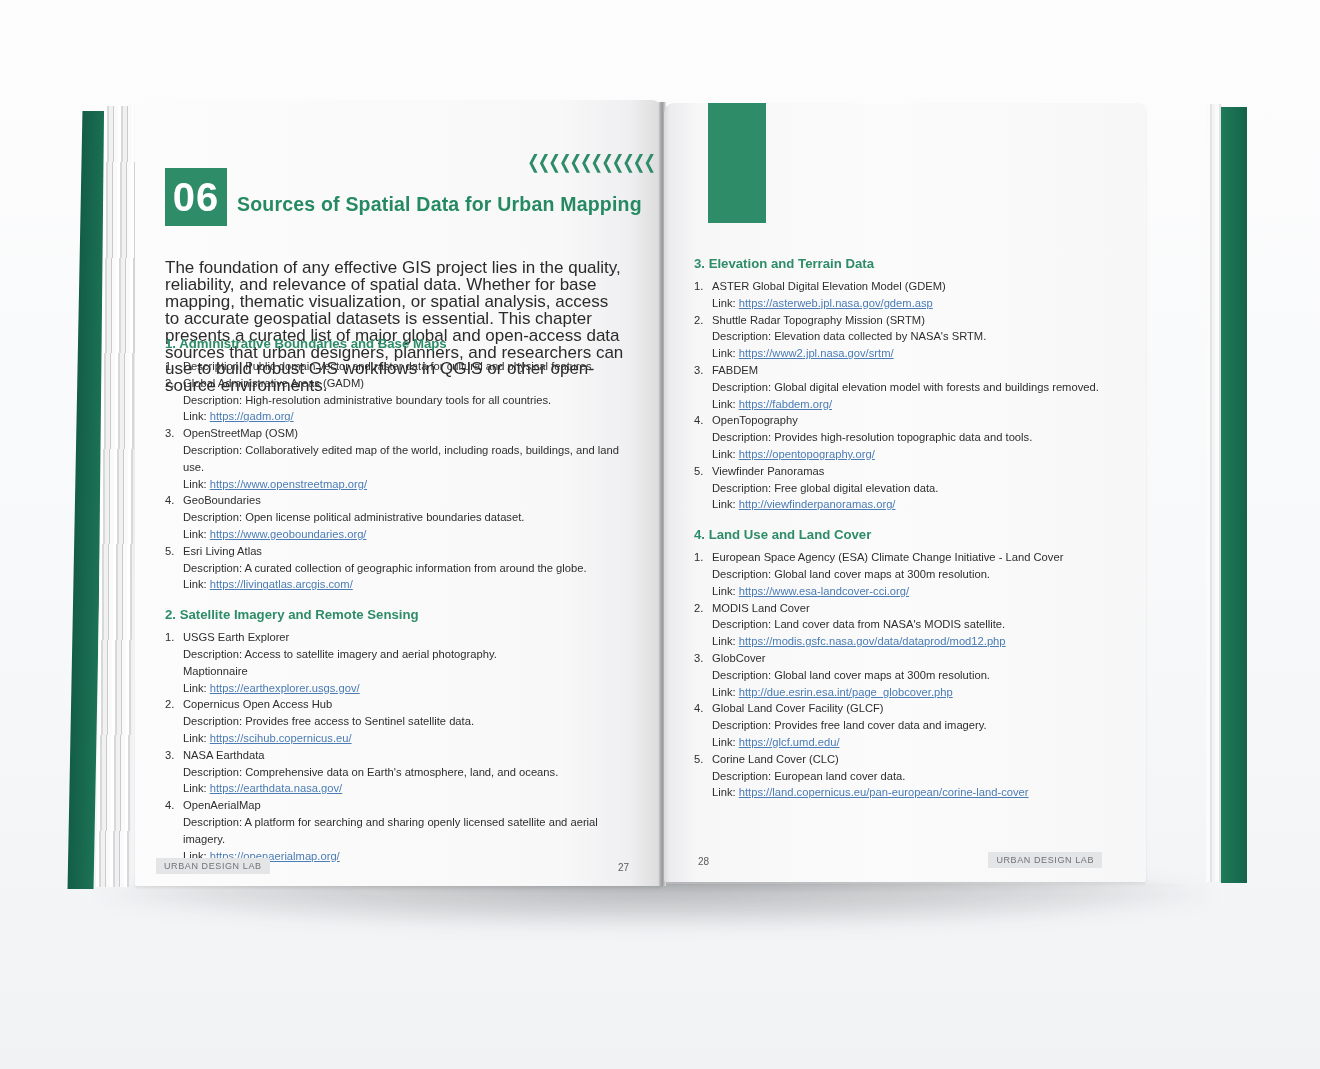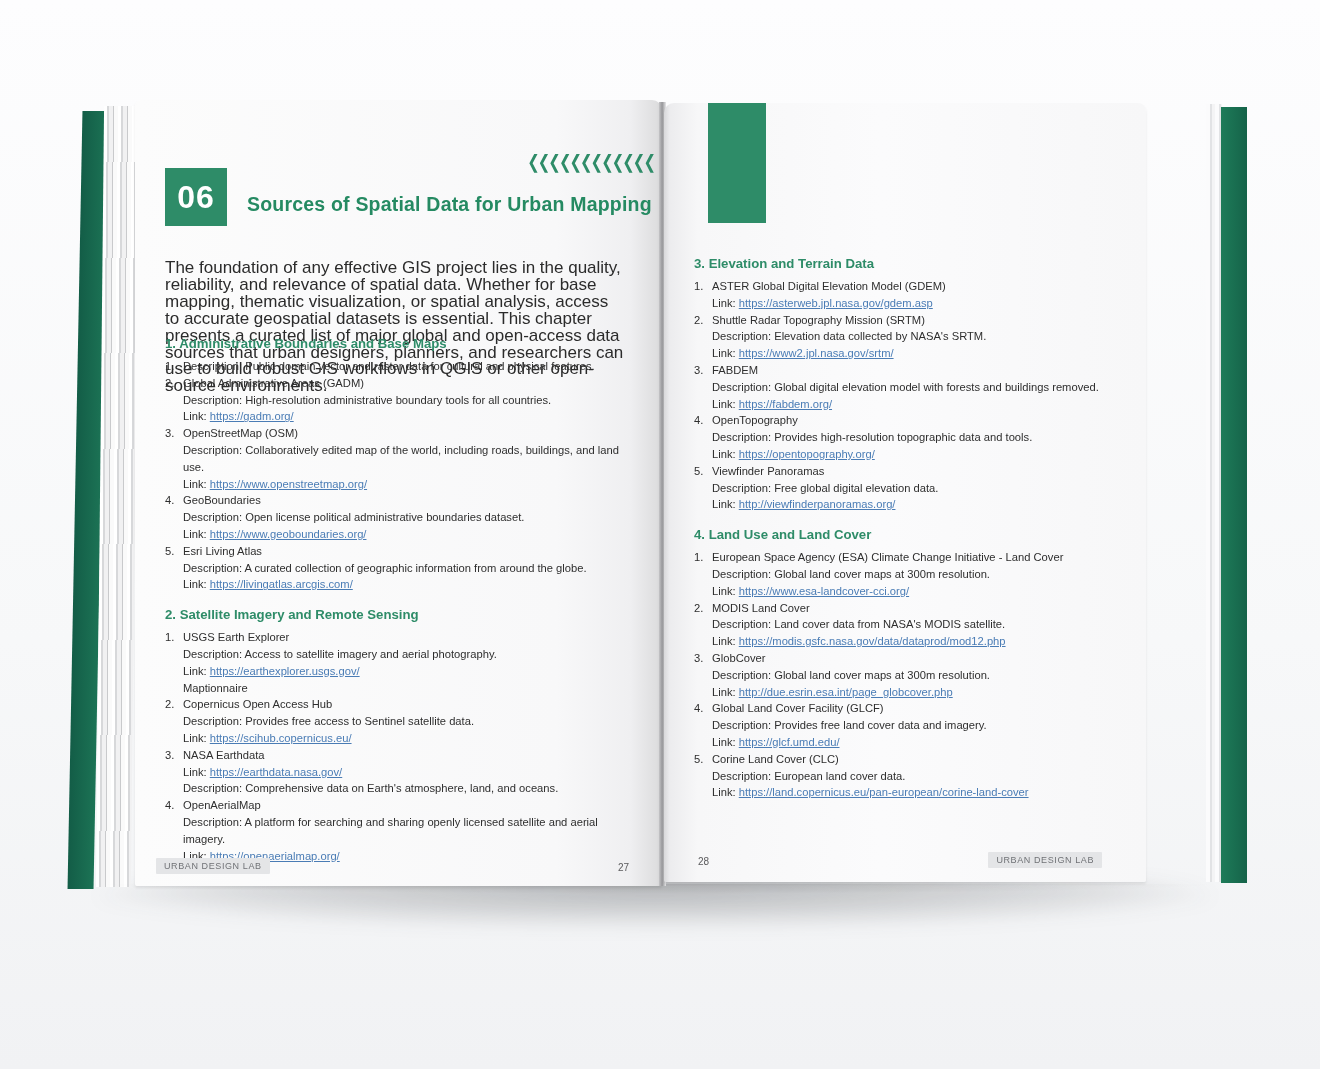--- a/index.html
+++ b/index.html
@@ -36,22 +36,22 @@
     left:664px;top:103px;width:482px;height:779px;
     background:linear-gradient(to right,#d8d8da 0%,#ececee 1.2%,#f7f7f8 7%,#fbfbfc 45%,#f7f7f8 100%);
     border-radius:10px 8px 2px 2px;
     box-shadow:0 2px 3px rgba(0,0,0,.08);
   }
   .spine{position:absolute;left:659px;top:102px;width:7px;height:784px;
     background:linear-gradient(to right,#c6c6c8,#97979a 45%,#b9b9bb 70%,#e6e6e8);}
   
   .chapter-row{position:absolute;left:30px;top:68px;display:flex;align-items:flex-end;}
   .chapter-num-box{width:62px;height:58px;background:#2e8c68;display:flex;align-items:center;justify-content:center;}
-  .chapter-num{color:#ffffff;font-size:32px;font-weight:bold;letter-spacing:1px;line-height:1;}
-  .chapter-title{color:#258a62;font-size:19.5px;font-weight:bold;margin-left:20px;margin-bottom:10px;letter-spacing:.2px;}
+  .chapter-num{color:#ffffff;font-size:40px;font-weight:bold;letter-spacing:1px;line-height:1;}
+  .chapter-title{color:#258a62;font-size:19.5px;font-weight:bold;margin-left:10px;margin-bottom:10px;letter-spacing:.2px;}
   .chevrons{position:absolute;right:8px;top:53px;color:#2e8c68;font-size:15px;font-weight:bold;
     letter-spacing:-2px;transform:scaleY(1.25);}
   .intro{position:absolute;left:30px;top:160px;width:462px;font-size:17px;line-height:16.9px;color:#2b2b2b;}
   .content-col{position:absolute;left:30px;right:26px;}
   .col-left{top:236px;}
   .col-right{top:153px;}
   .sec-heading{color:#2e8c68;font-size:13.2px;font-weight:bold;margin:0 0 7px 0;}
   .sec{margin-bottom:14px;}
   .item{display:flex;font-size:11.2px;color:#2e2e2e;line-height:16.8px;}
   .item-num{width:18px;flex:none;}
@@ -135,38 +135,38 @@
           </div>
         </div>
       </div>
       <div class="sec">
         <div class="sec-heading">2. Satellite Imagery and Remote Sensing</div>
         <div class="item">
           <div class="item-num">1.</div>
           <div class="item-body">
             <div class="item-name">USGS Earth Explorer</div>
             <div class="item-line">Description: Access to satellite imagery and aerial photography.</div>
+            <div class="item-line">Maptionnaire</div>
             <div class="item-line link-line"><span class="link-label">Link:</span> <a class="url">https://earthexplorer.usgs.gov/</a></div>
-            <div class="item-line">Maptionnaire</div>
           </div>
         </div>
         <div class="item">
           <div class="item-num">2.</div>
           <div class="item-body">
             <div class="item-name">Copernicus Open Access Hub</div>
             <div class="item-line">Description: Provides free access to Sentinel satellite data.</div>
             <div class="item-line link-line"><span class="link-label">Link:</span> <a class="url">https://scihub.copernicus.eu/</a></div>
           </div>
         </div>
         <div class="item">
           <div class="item-num">3.</div>
           <div class="item-body">
             <div class="item-name">NASA Earthdata</div>
+            <div class="item-line">Description: Comprehensive data on Earth's atmosphere, land, and oceans.</div>
             <div class="item-line link-line"><span class="link-label">Link:</span> <a class="url">https://earthdata.nasa.gov/</a></div>
-            <div class="item-line">Description: Comprehensive data on Earth's atmosphere, land, and oceans.</div>
           </div>
         </div>
         <div class="item">
           <div class="item-num">4.</div>
           <div class="item-body">
             <div class="item-name">OpenAerialMap</div>
             <div class="item-line">Description: A platform for searching and sharing openly licensed satellite and aerial imagery.</div>
             <div class="item-line link-line"><span class="link-label">Link:</span> <a class="url">https://openaerialmap.org/</a></div>
           </div>
         </div>

